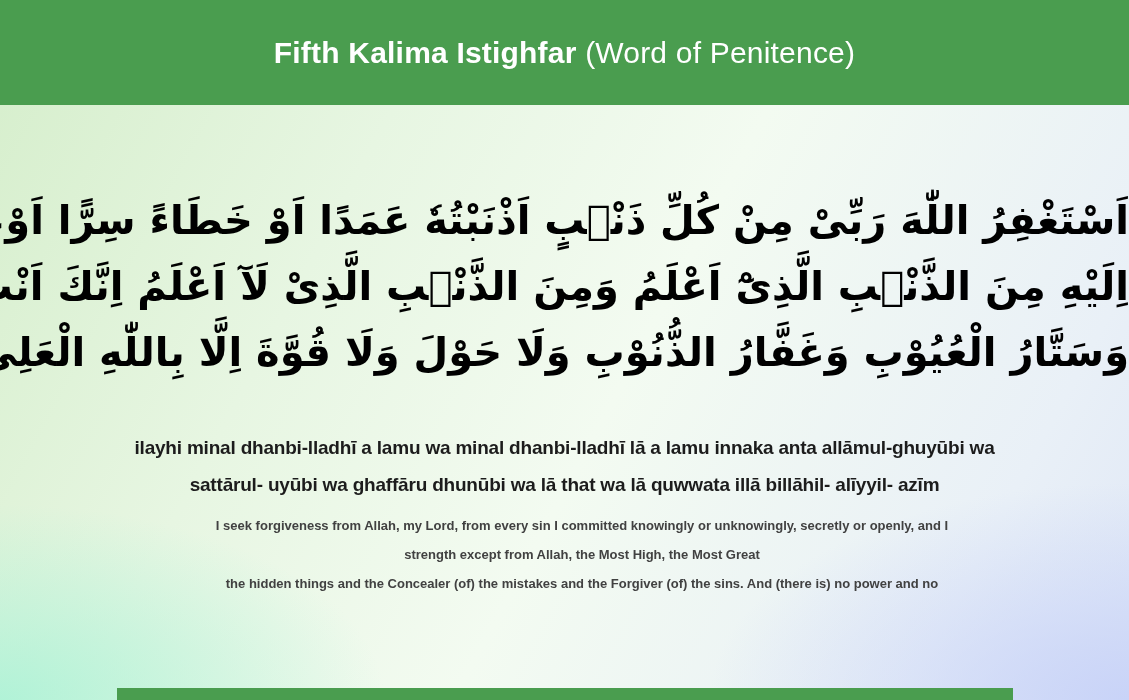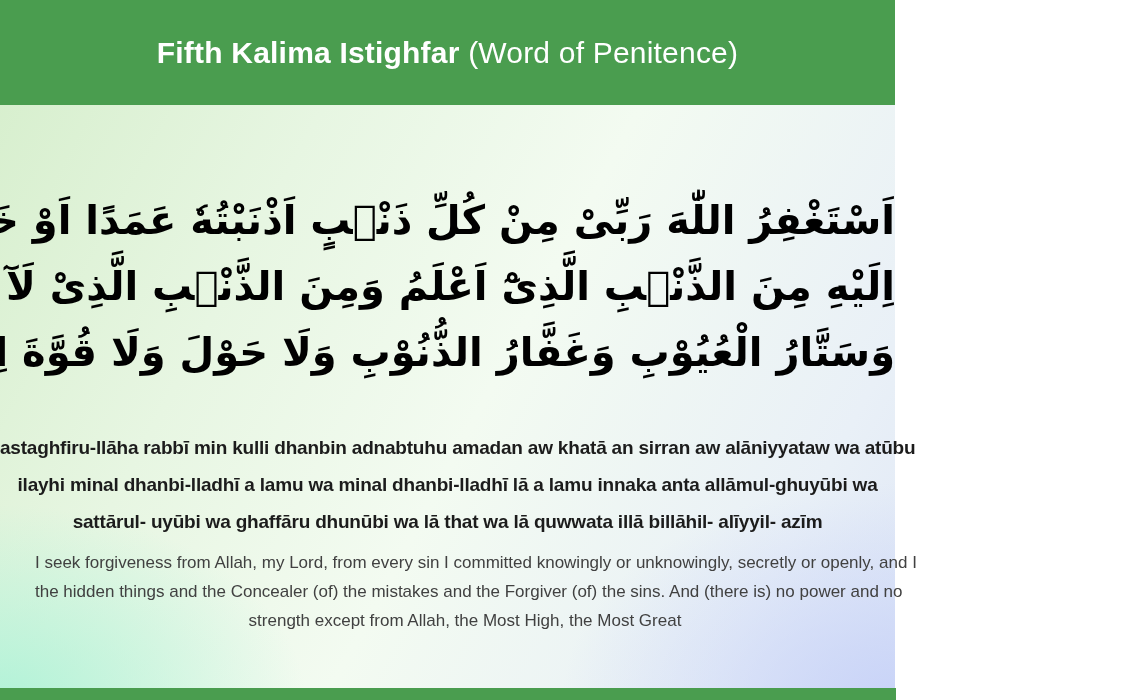--- a/index.html
+++ b/index.html
@@ -7,21 +7,21 @@
     padding: 0;
   }
   body {
     width: 1129px;
     height: 700px;
     overflow: hidden;
     font-family: "Liberation Sans", sans-serif;
   }
   .page {
     position: relative;
-    width: 895px;
+    width: 1129px;
     height: 700px;
     background:
       radial-gradient(55% 45% at 0% 100%, rgba(168,242,214,0.85) 0%, rgba(168,242,214,0) 62%),
       radial-gradient(60% 50% at 100% 100%, rgba(198,209,248,0.9) 0%, rgba(198,209,248,0) 62%),
       linear-gradient(118deg, #d5eecb 0%, #e7f6e2 30%, #f3fbf1 55%, #e9f0f7 85%, #dfe7f6 100%);
   }
   .header {
     height: 105px;
     width: 100%;
     background: var(--header_green, #4a9d4f);
@@ -63,22 +63,22 @@
     font-weight: 700;
     line-height: 37px;
     letter-spacing: -0.2px;
     color: var(--translit_text, #1c1c1c);
     white-space: nowrap;
   }
   .translation {
     margin-top: 8px;
   }
   .translation-line {
-    font-size: 17px;
-    font-weight: 400;
+    font-size: 13px;
+    font-weight: 700;
     line-height: 29px;
     color: var(--translation_text, #414141);
     white-space: nowrap;
     padding-left: 35px;
   }
   .footer-bar {
     position: absolute;
     bottom: 0;
     left: 50%;
     transform: translateX(-50%);
@@ -101,28 +101,27 @@
 
   <main class="content">
 
     <section class="arabic" lang="ar" dir="rtl">
       <div class="arabic-line">اَسْتَغْفِرُ اللّٰهَ رَبِّىْ مِنْ كُلِّ ذَنْۢبٍ اَذْنَبْتُهٗ عَمَدًا اَوْ خَطَاءً سِرًّا اَوْعَلَانِيَةً وَّاَتُوْبُ</div>
       <div class="arabic-line">اِلَيْهِ مِنَ الذَّنْۢبِ الَّذِىْٓ اَعْلَمُ وَمِنَ الذَّنْۢبِ الَّذِىْ لَآ اَعْلَمُ اِنَّكَ اَنْتَ عَلَّامُ الْغُيُوْبِ</div>
       <div class="arabic-line">وَسَتَّارُ الْعُيُوْبِ وَغَفَّارُ الذُّنُوْبِ وَلَا حَوْلَ وَلَا قُوَّةَ اِلَّا بِاللّٰهِ الْعَلِىِّ الْعَظِيْمِؕ</div>
     </section>
 
     <section class="translit">
-      <div class="translit-line">astaghfiru-llāha rabbī min kulli dhanbin adnabtuhu amadan aw khatā an sirran  aw  alāniyyataw wa atūbu</div>
       <div class="translit-line">ilayhi minal dhanbi-lladhī a lamu wa minal dhanbi-lladhī lā a lamu innaka  anta  allāmul-ghuyūbi wa</div>
       <div class="translit-line">sattārul- uyūbi wa ghaffāru dhunūbi wa lā that wa lā quwwata illā billāhil- alīyyil- azīm</div>
     </section>
 
     <section class="translation">
       <div class="translation-line">I seek forgiveness from Allah, my Lord, from every sin I committed knowingly or unknowingly, secretly or openly, and I</div>
+      <div class="translation-line">strength except from Allah, the Most High, the Most Great</div>
       <div class="translation-line">the hidden things and the Concealer (of) the mistakes and the Forgiver (of) the sins. And (there is) no power and no</div>
-      <div class="translation-line">strength except from Allah, the Most High, the Most Great</div>
     </section>
 
   </main>
 
   <div class="footer-bar"></div>
 
 </div>
 
 </body></html>

